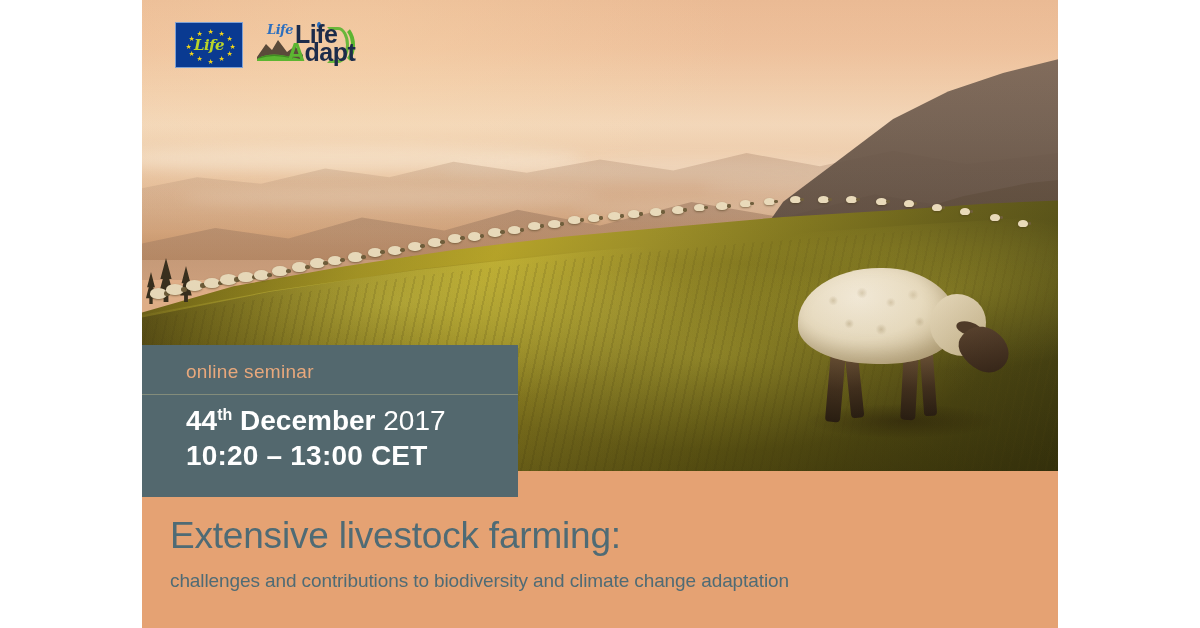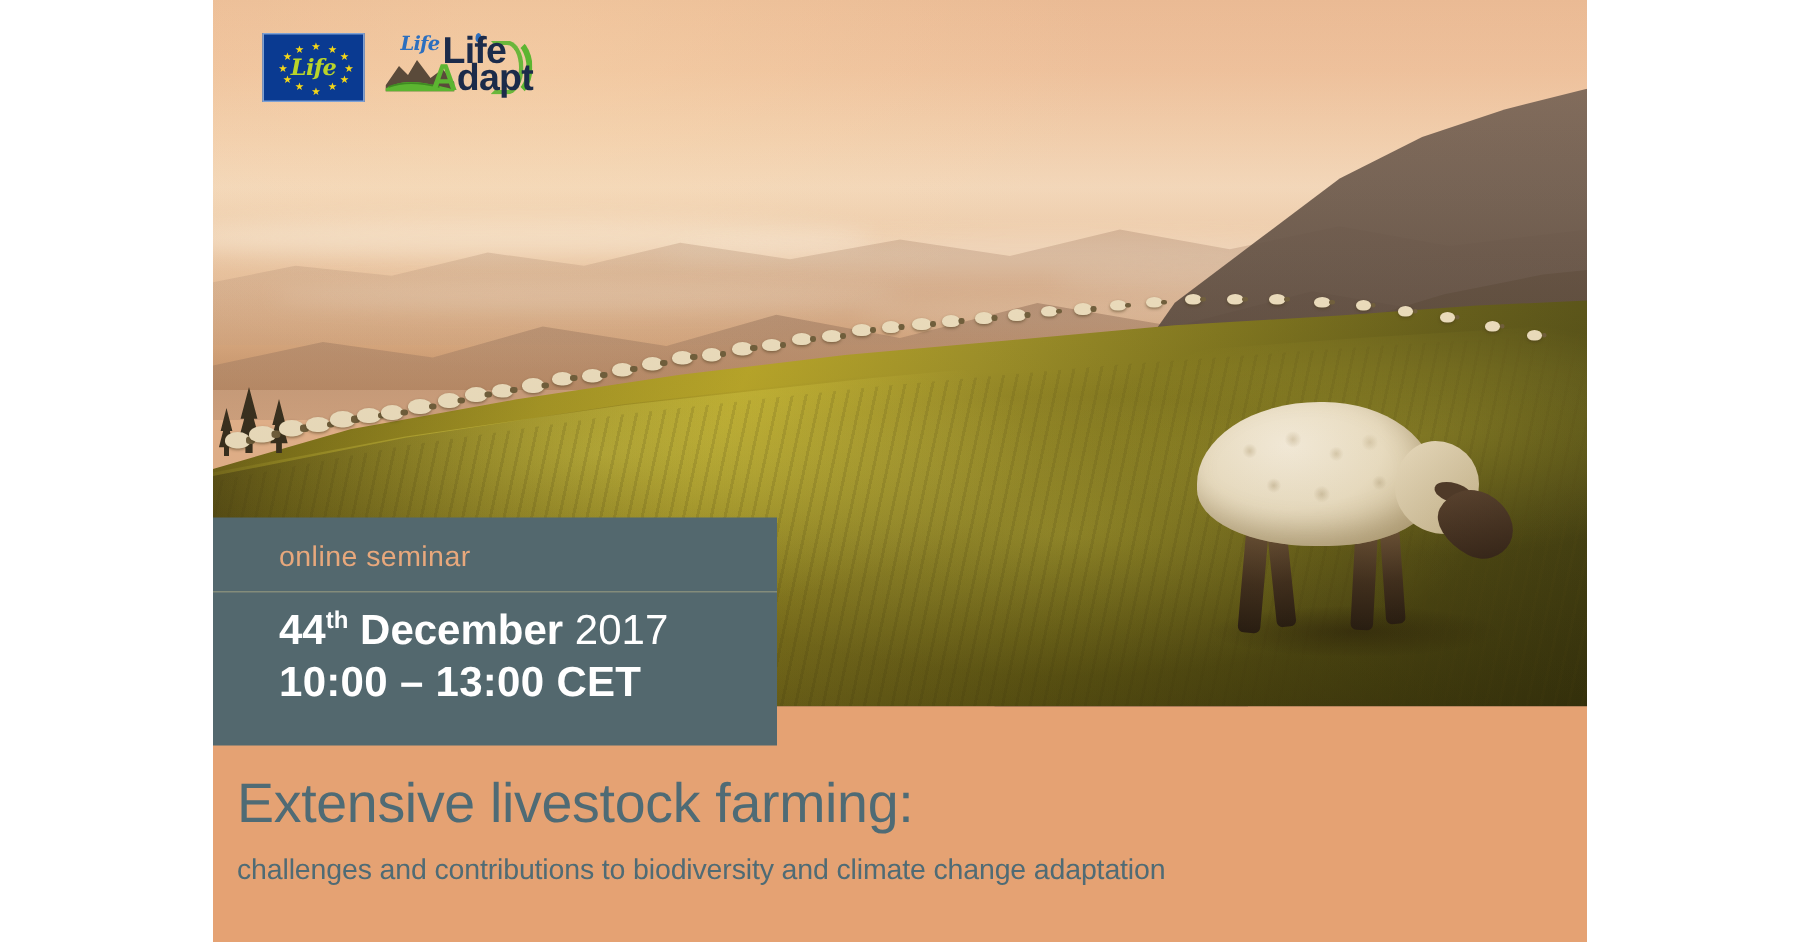--- a/index.html
+++ b/index.html
@@ -382,21 +382,21 @@
     letter-spacing: 0.2px;
     white-space: nowrap;
   }
 
   
   .footer {
     position: absolute;
     left: 0; top: 471px;
     width: 1038px; height: 157px;
     background: #e5a273;
-    padding: 44px 0 0 16px;
+    padding: 44px 0 0 28px;
   }
   .talk-title {
     font-size: 37px;
     color: #4f6b75;
     line-height: 42px;
     letter-spacing: -0.2px;
     white-space: nowrap;
   }
   .talk-sub {
     margin-top: 12px;
@@ -529,21 +529,21 @@
       <div class="la-live">Life</div>
       <div class="la-adapt"><span class="a-green">A</span><span>dapt</span></div>
     </div>
 
   </div>
 
   <div class="teal-box">
     <div class="teal-divider"></div>
     <div class="online-seminar">online seminar</div>
     <div class="date-line"><span class="date-strong"><span>44</span><sup>th</sup></span> <span class="date-strong">December</span> <span class="date-year">2017</span></div>
-    <div class="time-line">10:00 – 13:00 CET</div>
+    <div class="time-line">10:20 – 13:00 CET</div>
   </div>
 
   <div class="footer">
     <div class="talk-title">Extensive livestock farming:</div>
     <div class="talk-sub">challenges and contributions to biodiversity and climate change adaptation</div>
   </div>
 
 </div>
 
 </body></html>

